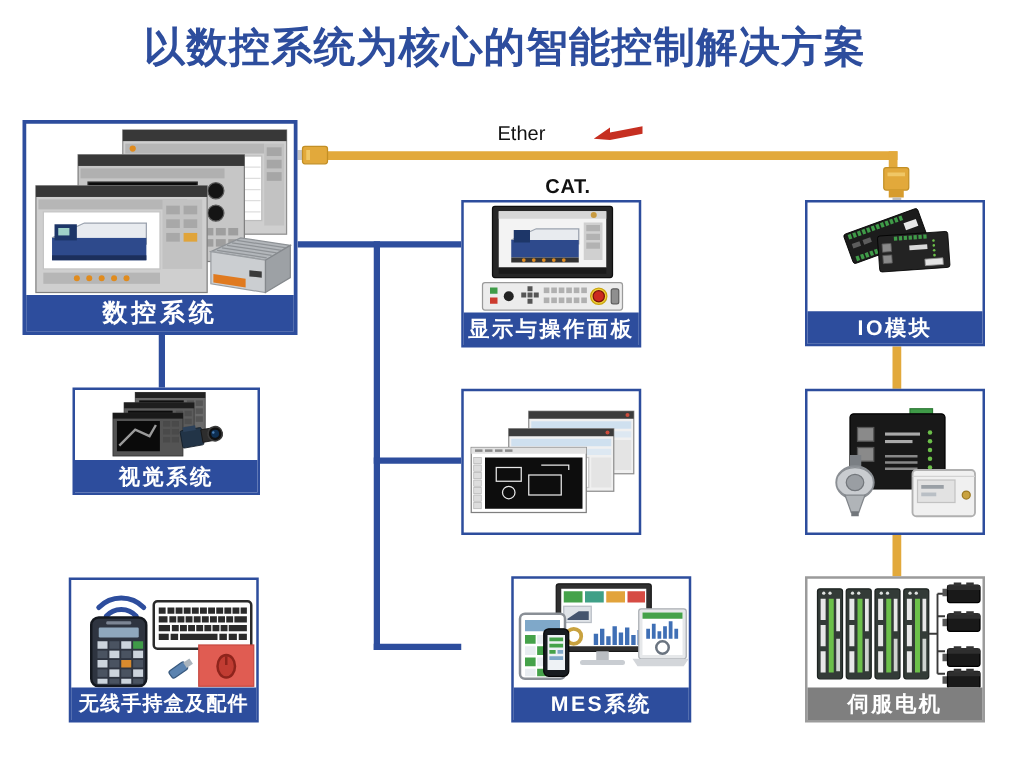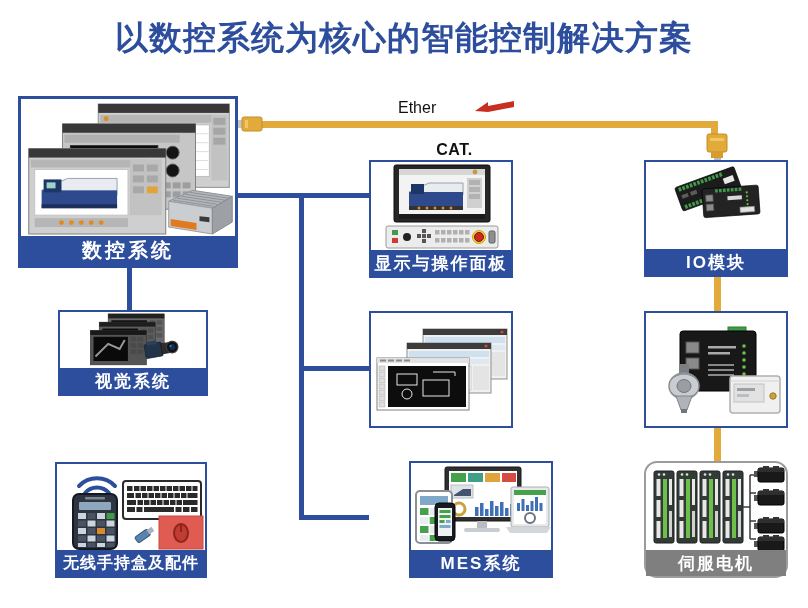--- a/index.html
+++ b/index.html
@@ -616,21 +616,21 @@
           <rect x="88" y="58" width="30" height="18" fill="#e2e2e2" stroke="#c2c2c2"></rect>
           <rect x="91" y="62" width="18" height="3" fill="#9aa0a6"></rect>
           <rect x="91" y="68" width="12" height="3" fill="#b9bfc5"></rect>
           <circle cx="127" cy="70" r="3.2" fill="#c9a23f" stroke="#9c7a24"></circle>
           <line x1="84" y1="55" x2="134" y2="55" stroke="#d2d2d2"></line>
         </g>
       </svg>
     </div>
   </div>
 
-  <div class="node gray" style="left:644px;top:461px;width:144px;height:117px;border-radius:13px;">
+  <div class="node gray" style="left:644px;top:461px;width:144px;height:117px;">
     <div class="art">
       <svg viewBox="0 0 140 87" preserveAspectRatio="xMidYMid meet">
         <g>
           <g>
             <rect x="8" y="8" width="20" height="72" rx="2" fill="#333b37" stroke="#1d2321"></rect>
             <circle cx="13" cy="11.5" r="1.3" fill="#dfe3e0"></circle>
               <circle cx="18" cy="11.5" r="1.3" fill="#dfe3e0"></circle>
             <rect x="10.5" y="16" width="4" height="17" fill="#e8e8e8"></rect>
               <rect x="10.5" y="37" width="4" height="17" fill="#e8e8e8"></rect>
               <rect x="10.5" y="58" width="4" height="17" fill="#e8e8e8"></rect>

